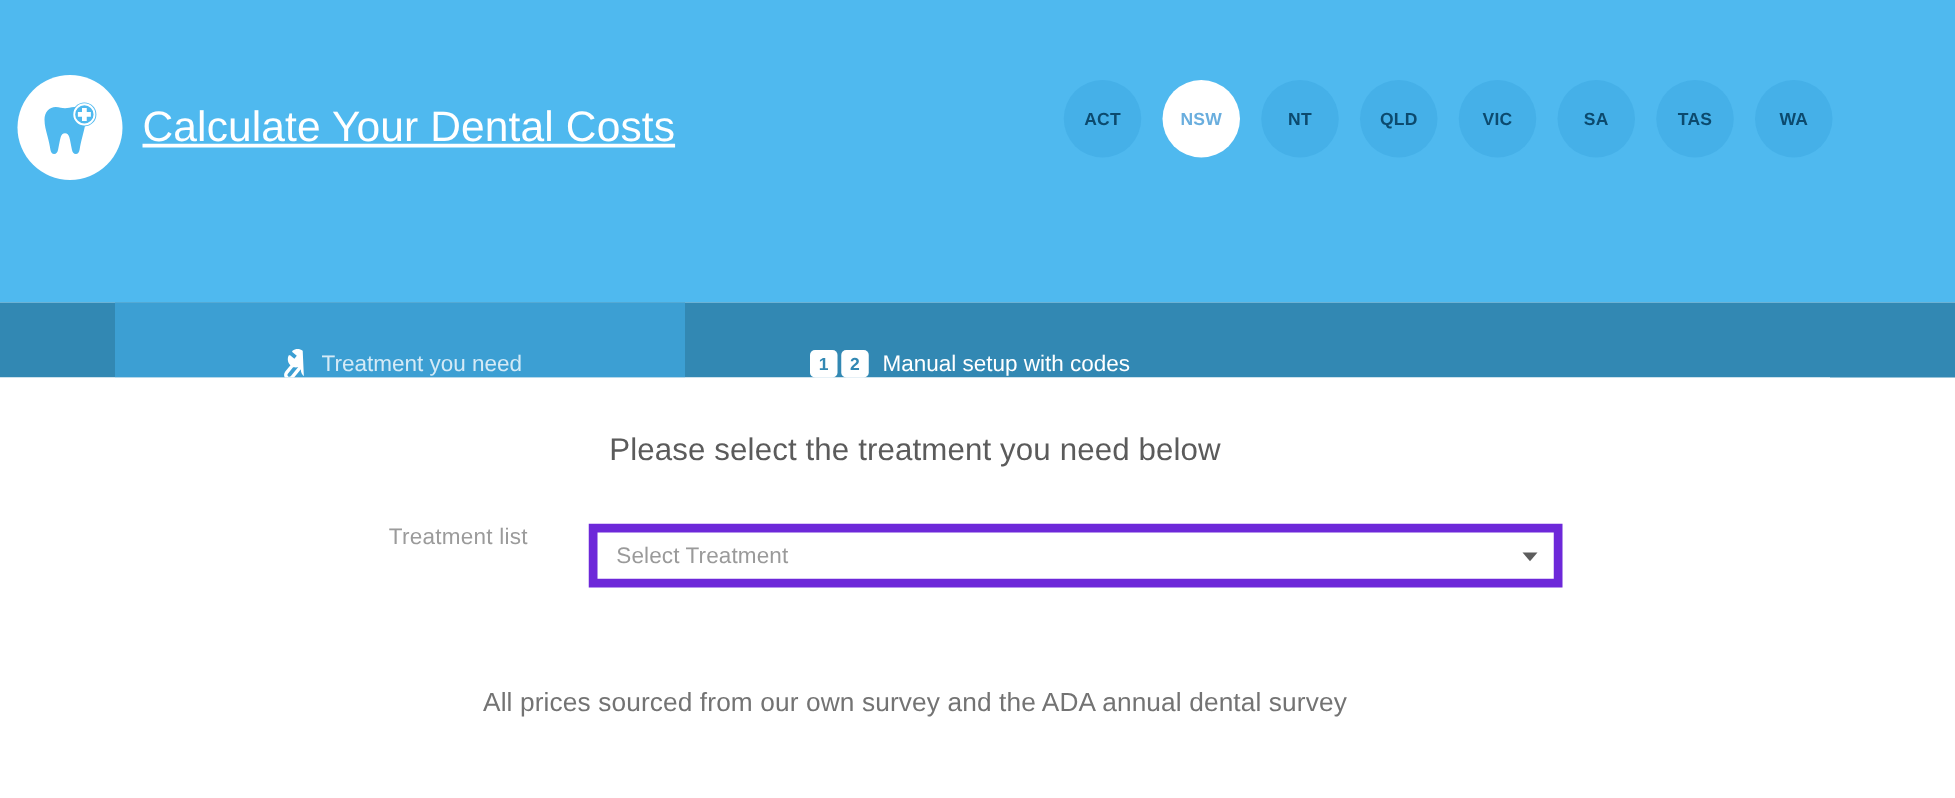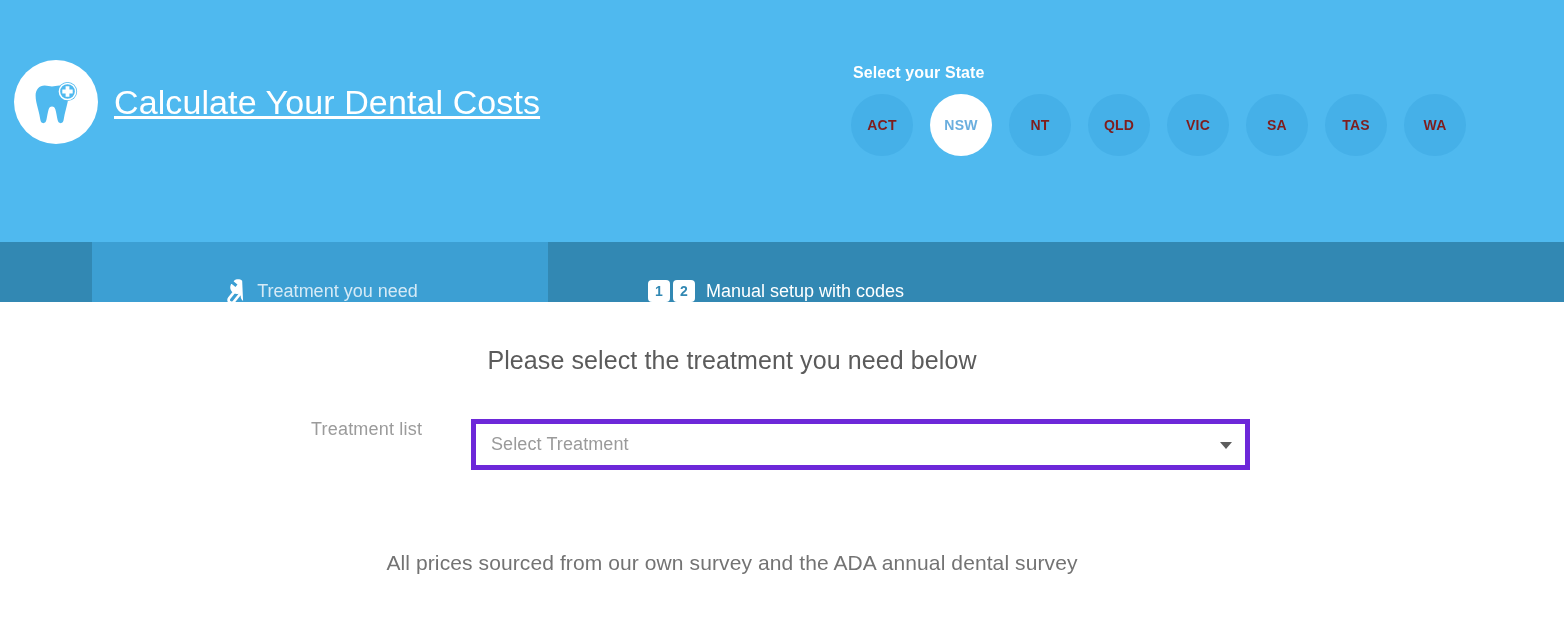--- a/index.html
+++ b/index.html
@@ -70,21 +70,21 @@
   .state-list {
     display: flex;
     gap: 17px;
   }
 
   .state-btn {
     width: 62px;
     height: 62px;
     border-radius: 50%;
     background: #45b0e8;
-    color: #7f1d1d;
+    color: #0c4a6e;
     font-size: 14px;
     font-weight: 600;
     display: flex;
     align-items: center;
     justify-content: center;
     cursor: pointer;
     border: none;
     font-family: inherit;
     letter-spacing: 0.2px;
   }
@@ -209,21 +209,21 @@
     flex: 0 0 160px;
     text-align: left;
     letter-spacing: 0.2px;
   }
 
   .select-wrap {
     position: relative;
     width: 779px;
     flex: 0 0 779px;
     height: 51px;
-    border: 5px solid #6d28d9;
+    border: 7px solid #6d28d9;
     background: #ffffff;
     display: flex;
     align-items: center;
     cursor: pointer;
   }
 
   .select-value {
     font-size: 18px;
     color: #9a9a9a;
     padding-left: 15px;
@@ -261,21 +261,20 @@
         <path d="M17.6 12.5c-5.2 0-9 4.1-9 10.1 0 4.6 1.1 8.5 2.4 13.3 1.1 4.1 1.9 7.8 2.3 10.7.3 2.2 1.3 3.6 3 3.6 1.8 0 2.7-1.3 3.2-3.6.7-3.3 1.3-7.2 2.1-10 .6-2.1 1.5-3.1 3.4-3.1s2.8 1 3.4 3.1c.8 2.8 1.4 6.7 2.1 10 .5 2.3 1.4 3.6 3.2 3.6 1.7 0 2.7-1.4 3-3.6.4-2.9 1.2-6.6 2.3-10.7 1.3-4.8 2.4-8.7 2.4-13.3 0-6-3.8-10.1-9-10.1-3.1 0-5 1-7.4 1-2.4 0-4.3-1-7.4-1z" fill="#4fb9ef"></path>
         <circle cx="40.5" cy="18.5" r="9.6" fill="#4fb9ef"></circle>
         <circle cx="40.5" cy="18.5" r="8.1" fill="none" stroke="#ffffff" stroke-width="1.5"></circle>
         <path d="M38.6 13.3h3.8v3.3h3.3v3.8h-3.3v3.3h-3.8v-3.3h-3.3v-3.8h3.3z" fill="#ffffff"></path>
       </svg>
     </div>
     <div class="brand-title">Calculate Your Dental Costs</div>
   </div>
 
   <div class="state-picker">
-    <div class="state-picker-label">Select your State</div>
     <div class="state-list">
       <button class="state-btn">ACT</button>
       <button class="state-btn selected">NSW</button>
       <button class="state-btn">NT</button>
       <button class="state-btn">QLD</button>
       <button class="state-btn">VIC</button>
       <button class="state-btn">SA</button>
       <button class="state-btn">TAS</button>
       <button class="state-btn">WA</button>
     </div>

